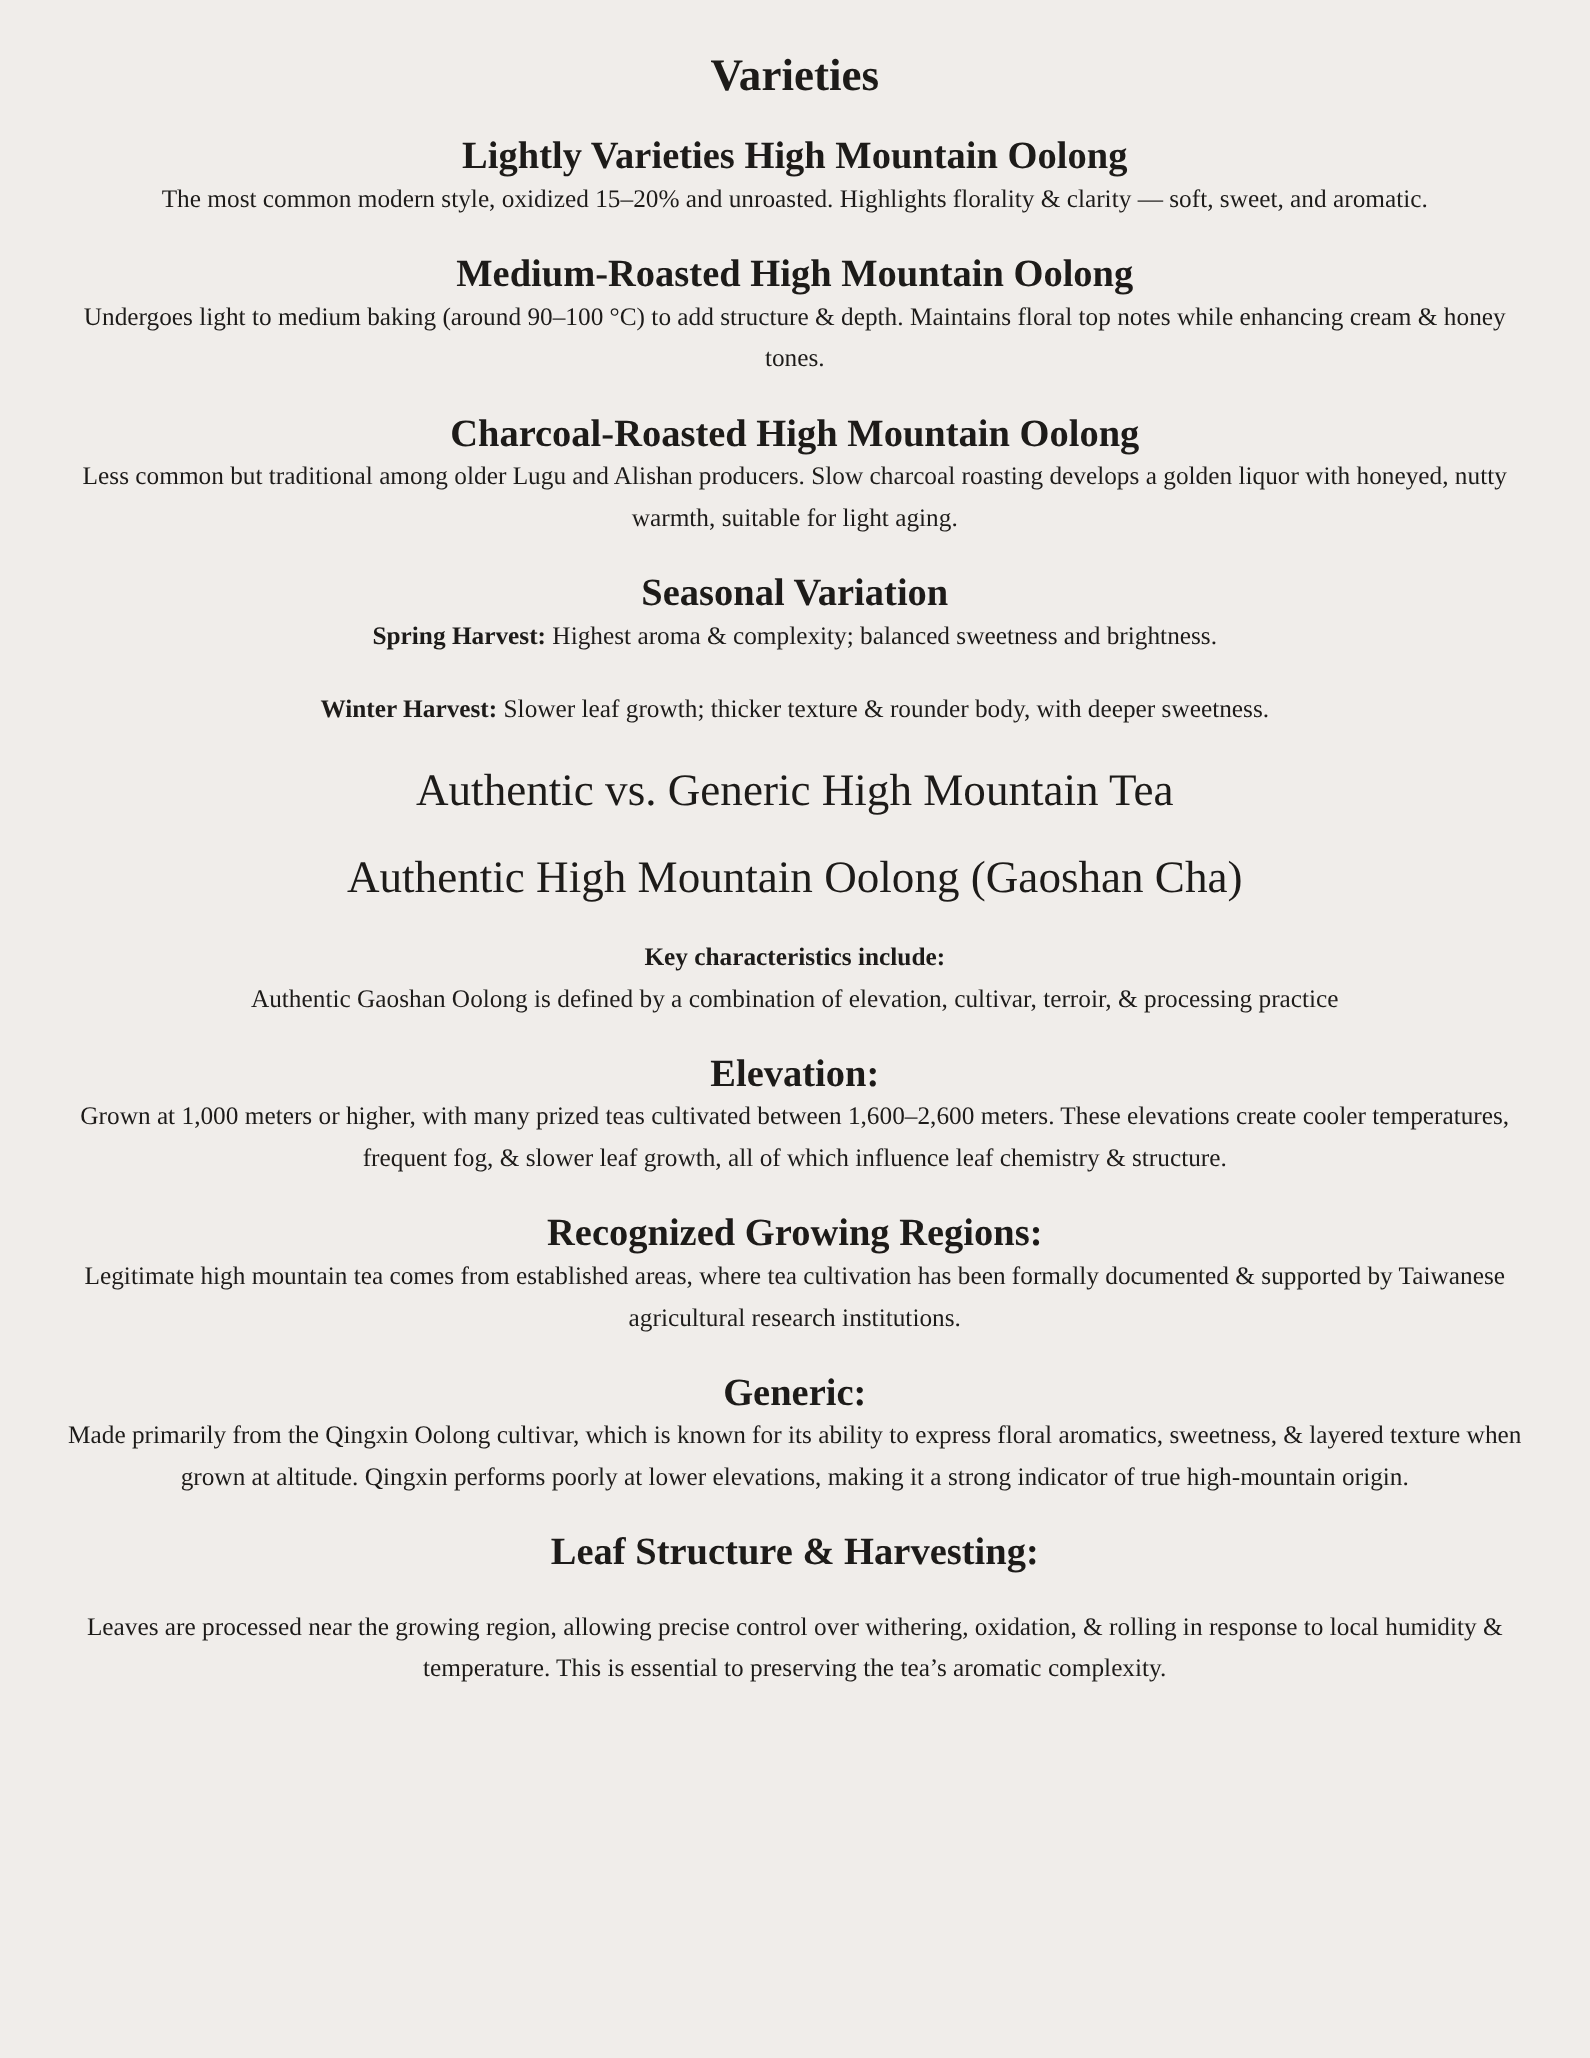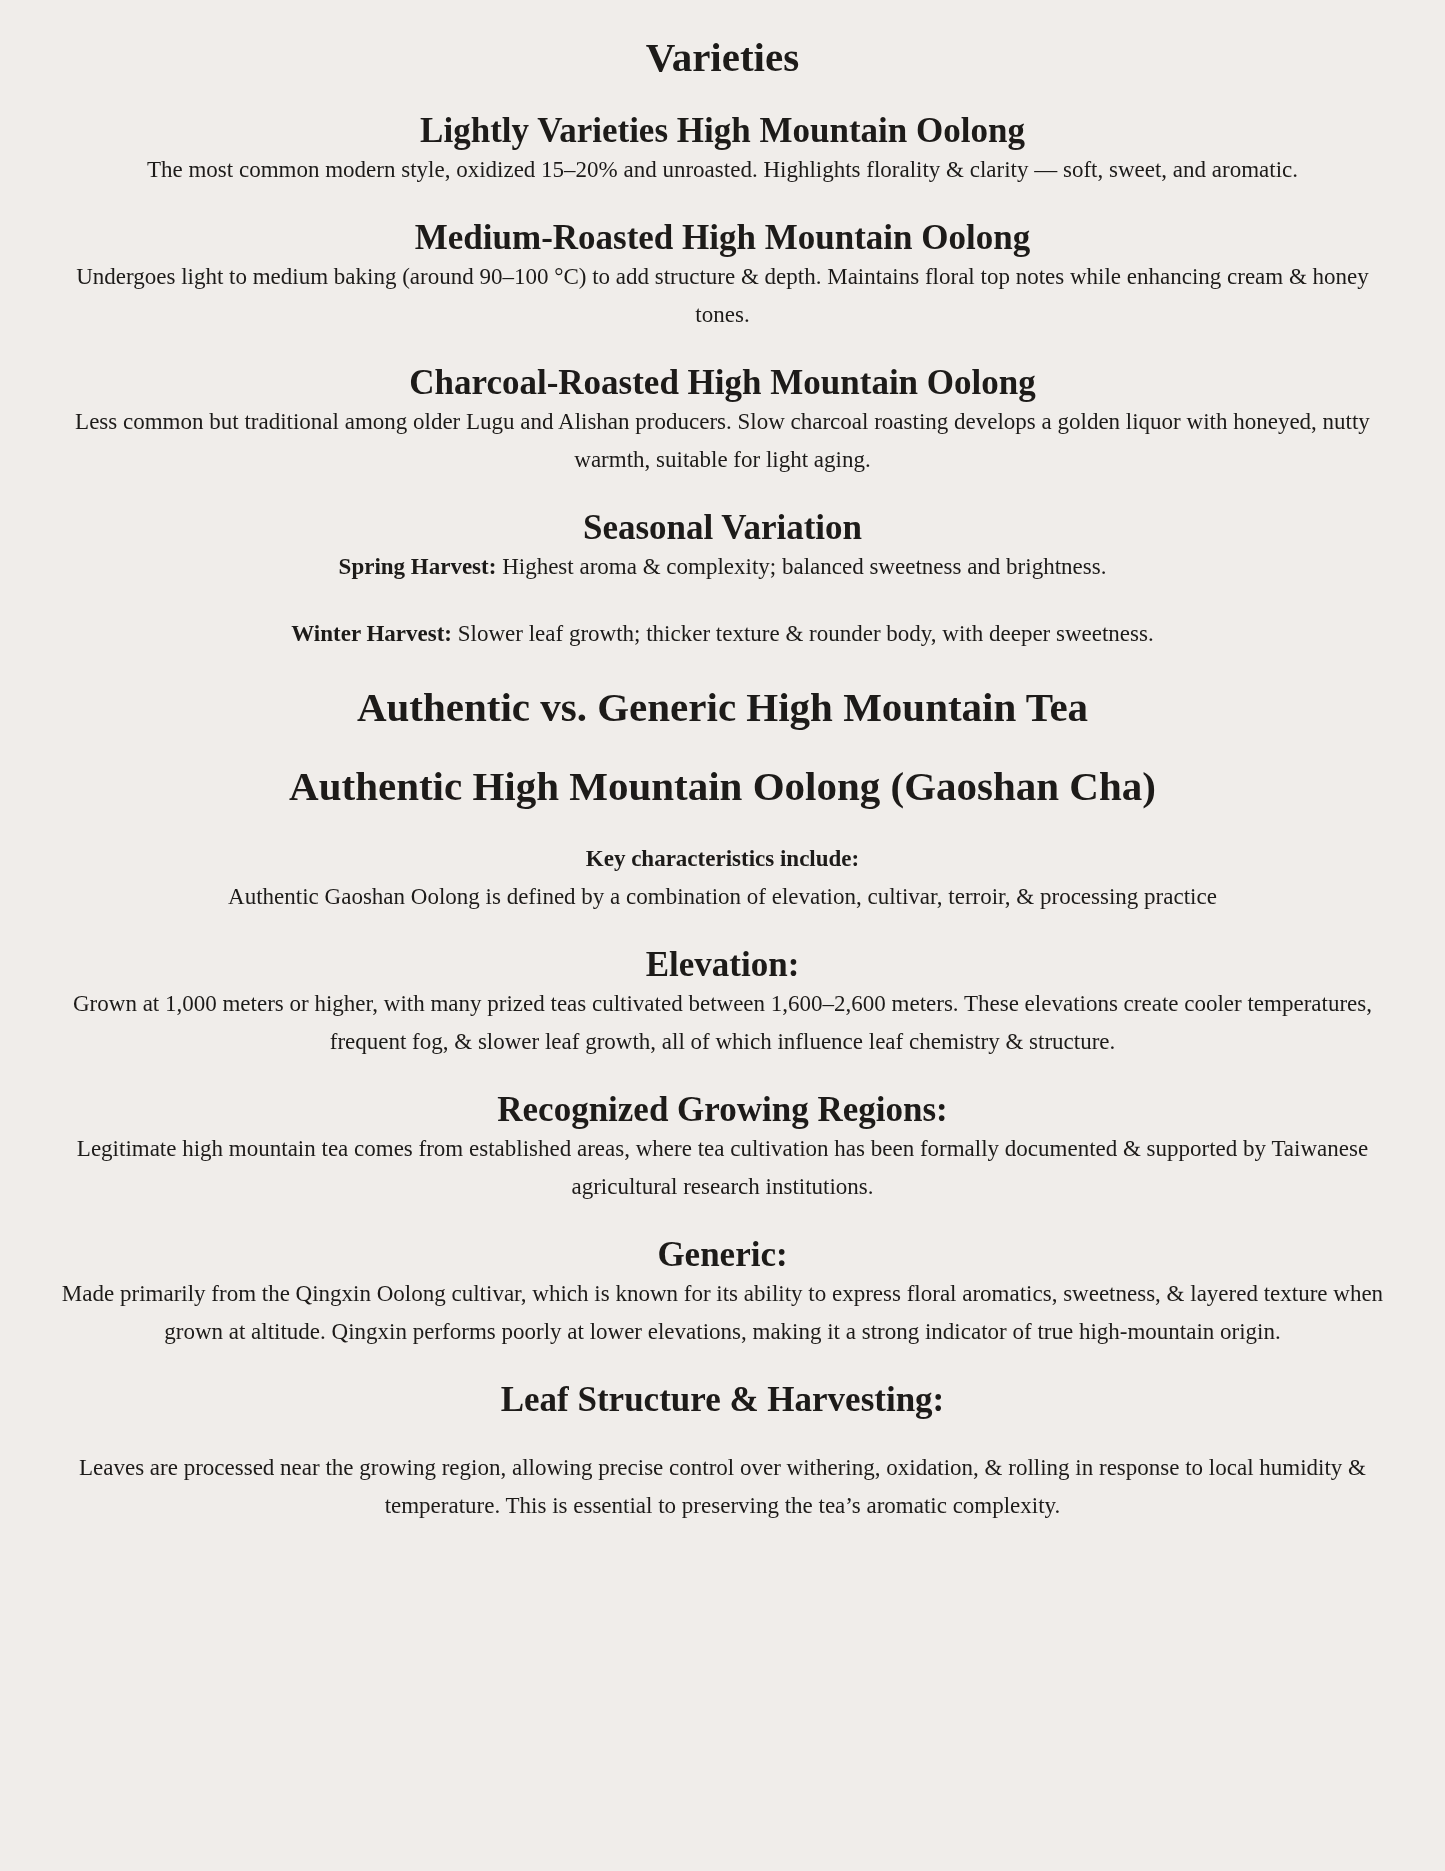--- a/index.html
+++ b/index.html
@@ -9,37 +9,37 @@
   body {
     width: 1445px;
     height: 1871px;
     background: #f0edea;
     color: #1d1b19;
     font-family: "Liberation Serif", serif;
     overflow: hidden;
   }
   .doc {
     width: 1345px;
-    margin: 1px auto;
+    margin: 12px auto;
     padding-top: 30px;
     text-align: center;
   }
   .block {
     margin: 0 0 29px 0;
   }
   .page-title {
     font-size: 41px;
     line-height: 52px;
     font-weight: bold;
     margin: 0 0 28px 0;
   }
   .big-head {
     font-size: 41px;
     line-height: 50px;
-    font-weight: bold;
+    font-weight: normal;
     margin: 0;
   }
   .sub-head {
     font-size: 35px;
     line-height: 40px;
     font-weight: bold;
     margin: 0;
   }
   .body-text {
     font-size: 23px;

